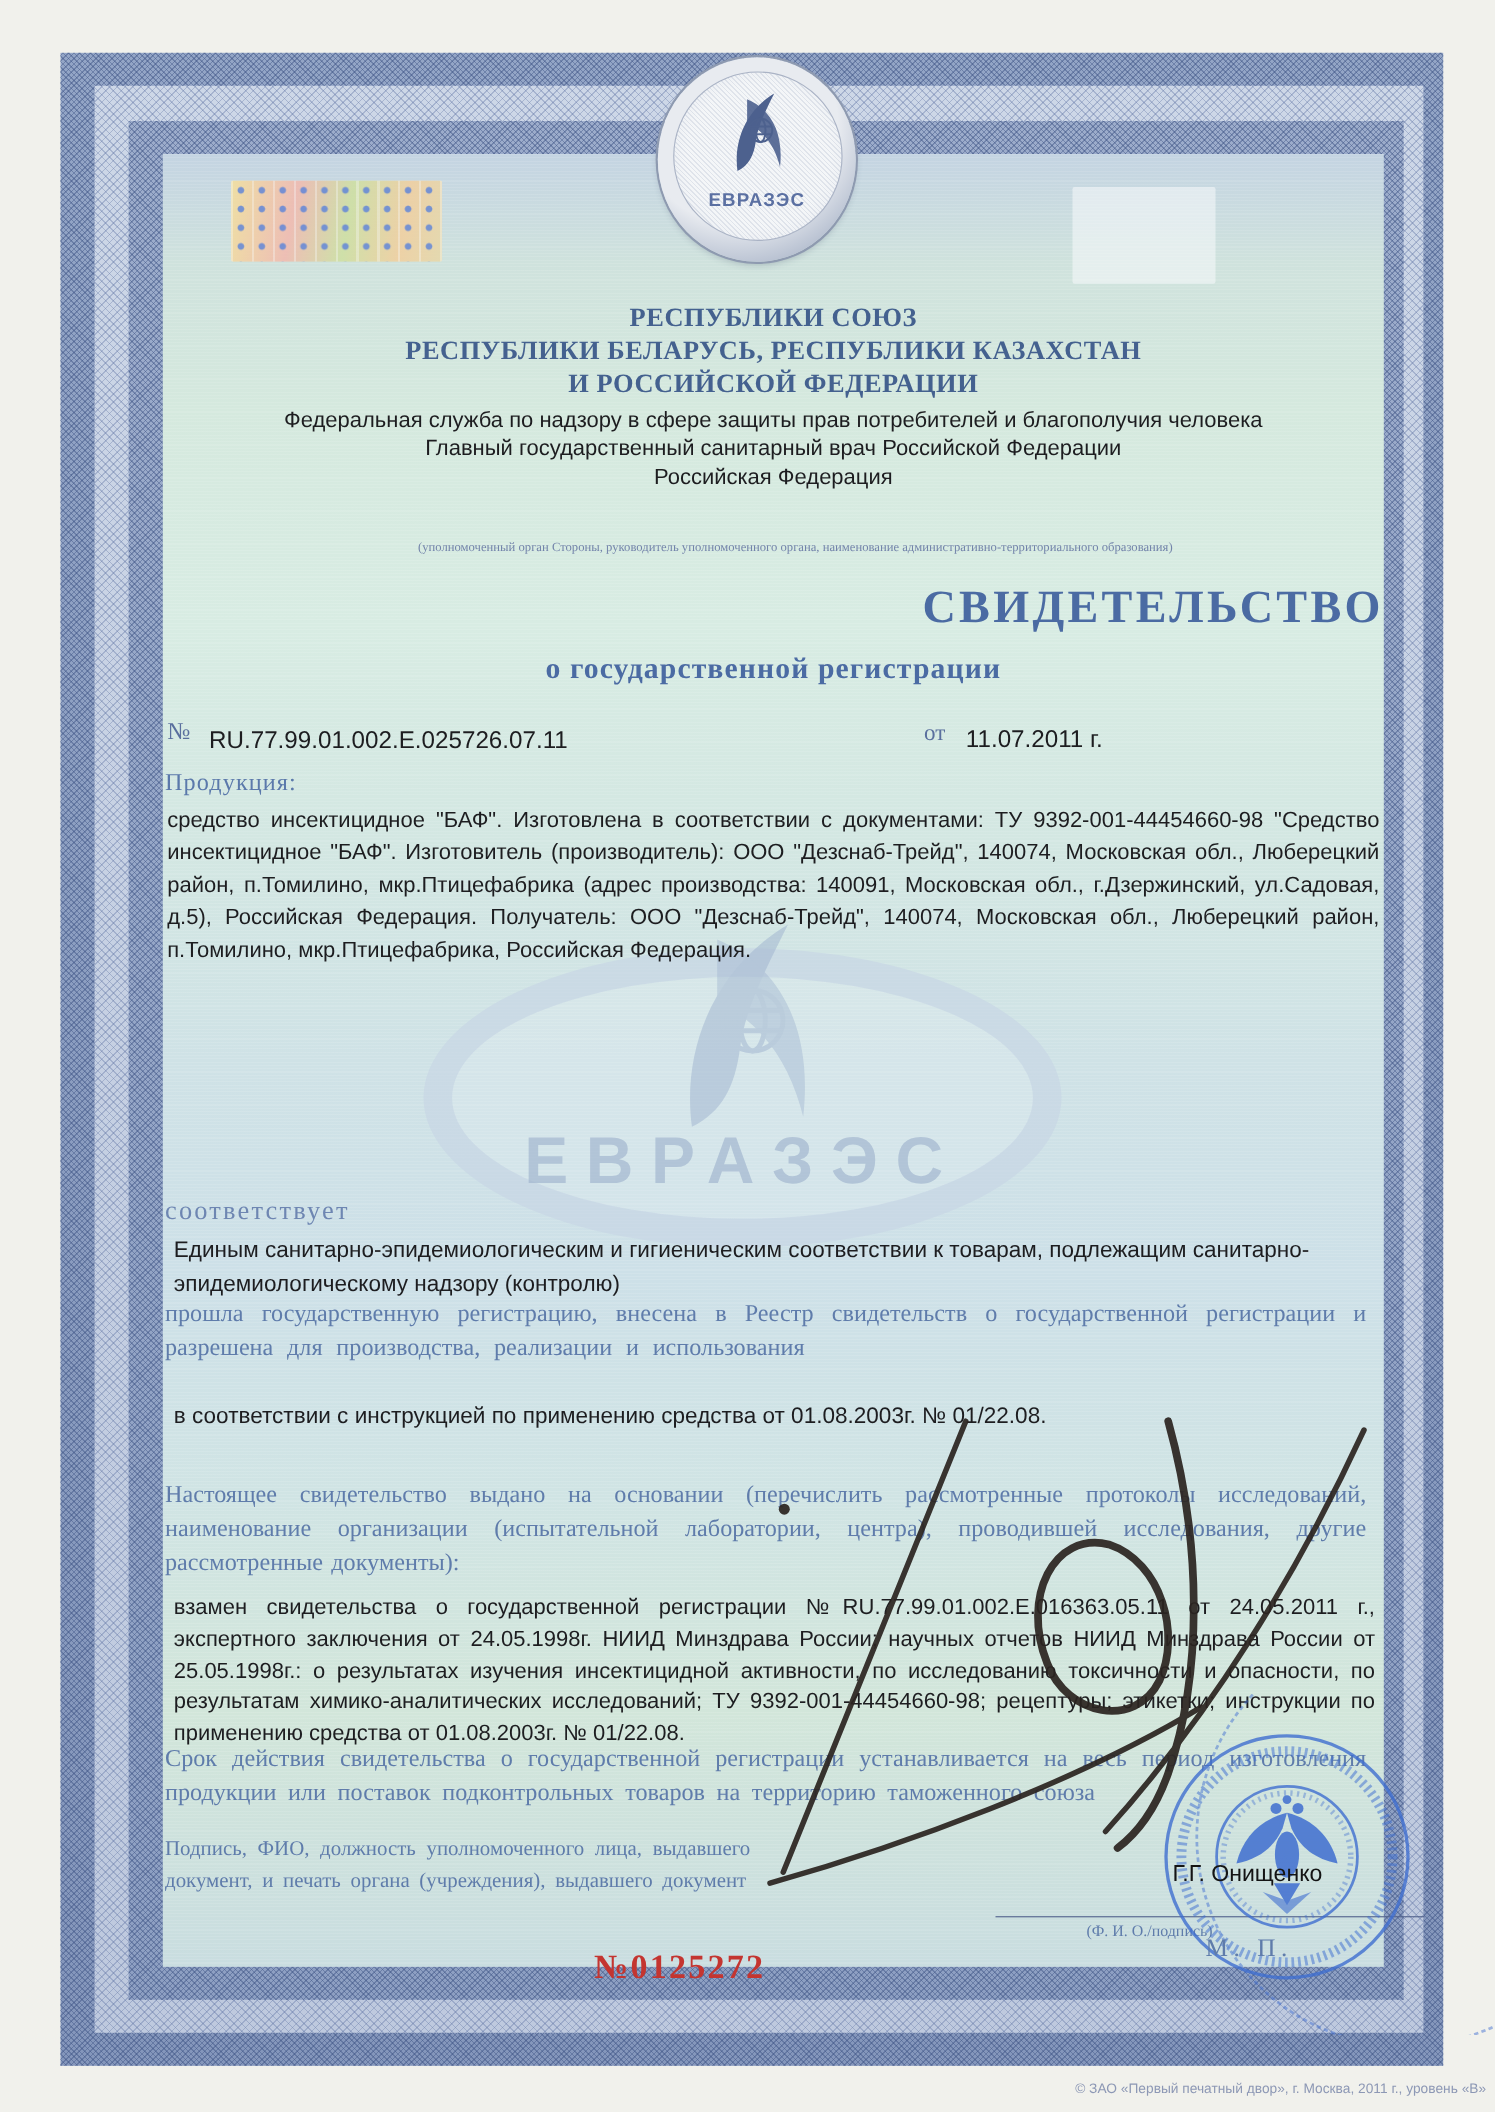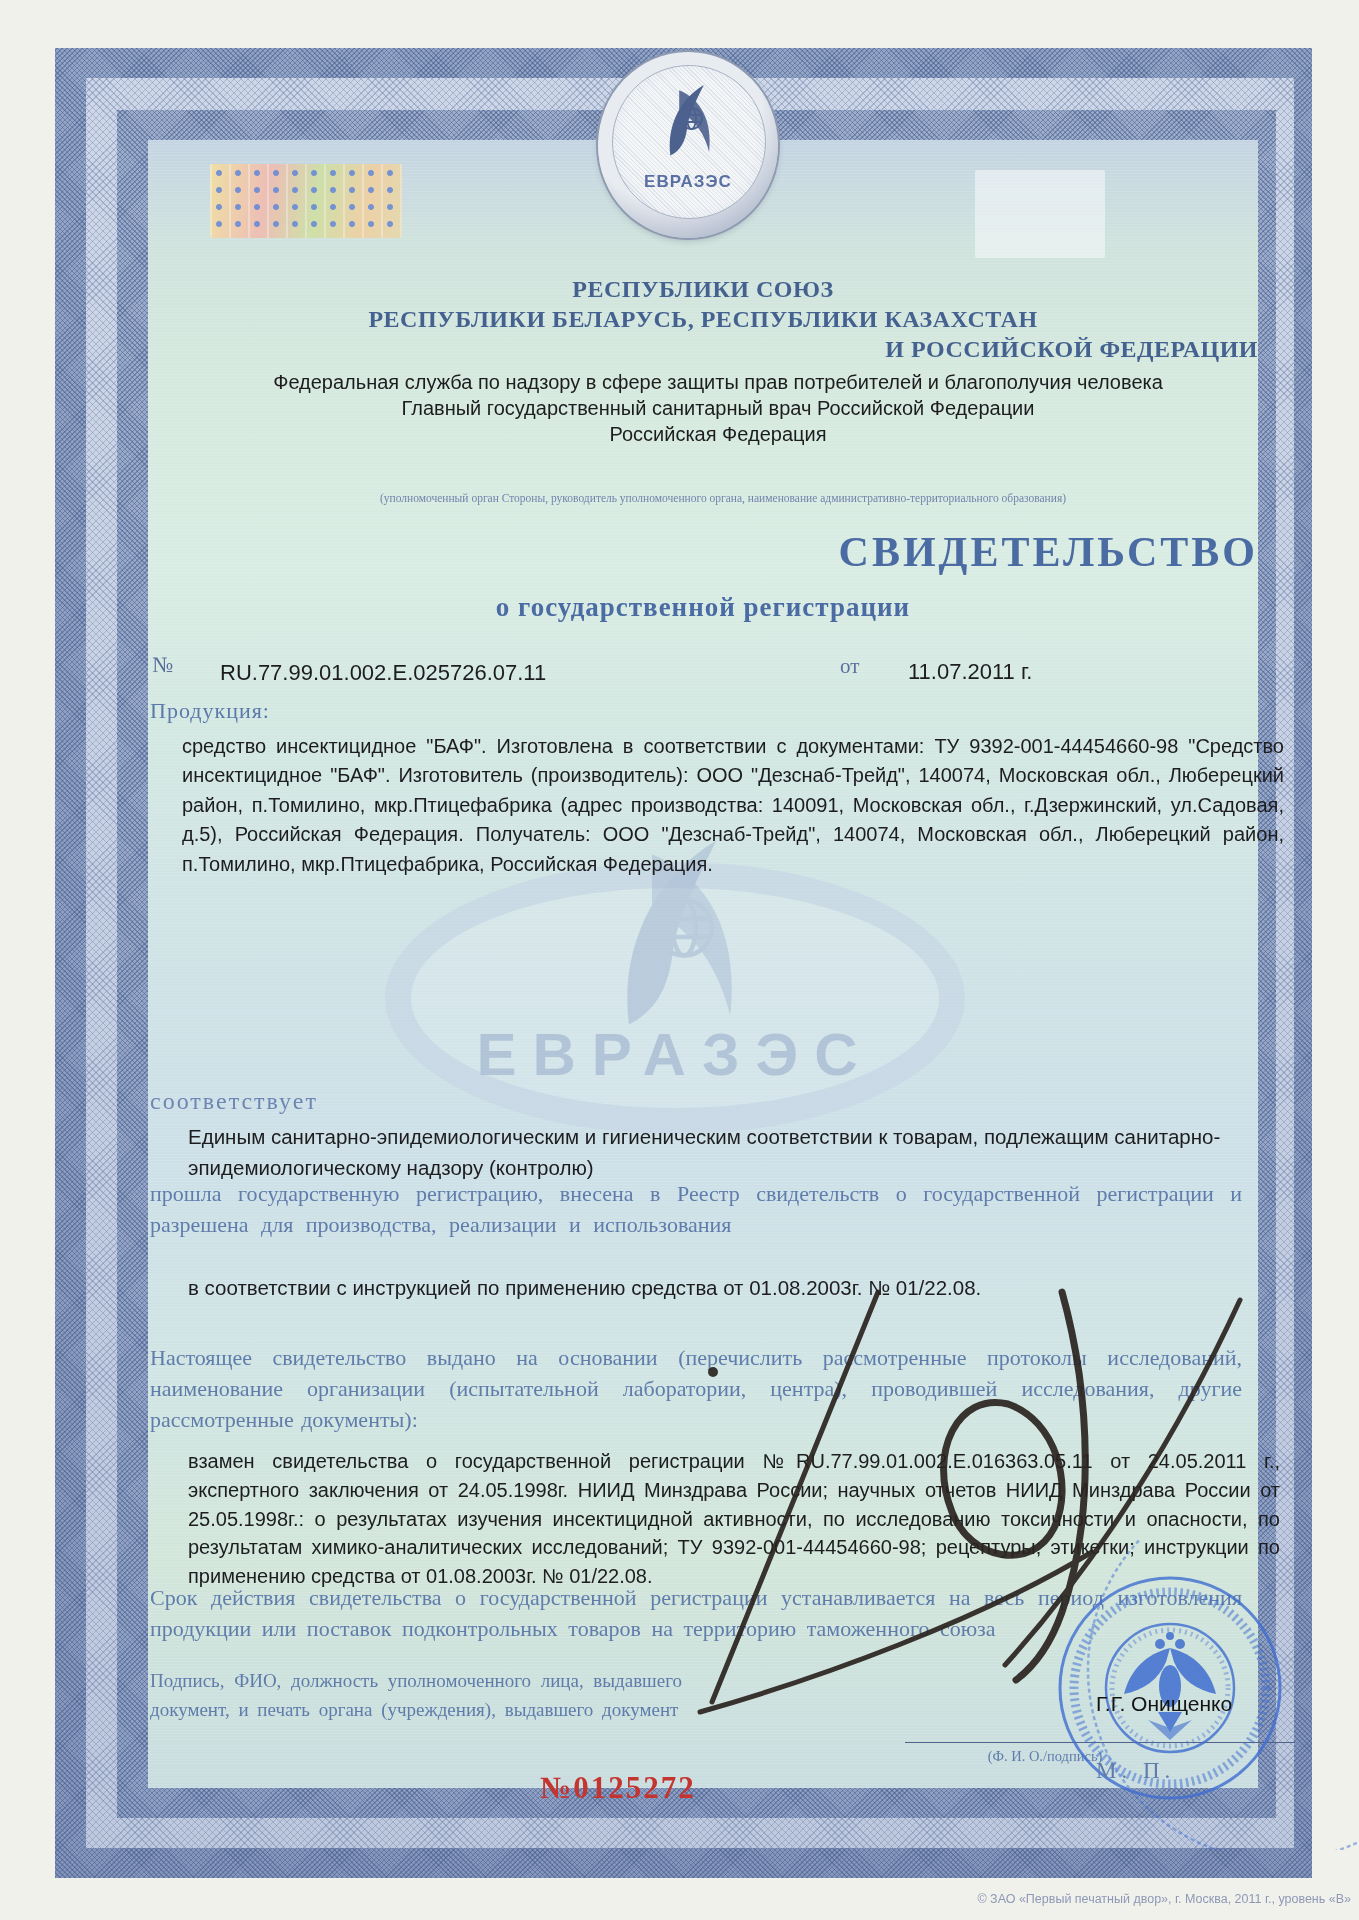--- a/index.html
+++ b/index.html
@@ -61,27 +61,27 @@
       radial-gradient(circle 3px at 9px 9px, rgba(80,120,215,.85) 2.5px, transparent 3.5px),
       repeating-linear-gradient(90deg, rgba(255,255,255,.35) 0 2px, transparent 2px 19px),
       linear-gradient(100deg,#f5e09a,#f3b9ae 30%,#cfe0a0 55%,#f3cf9d 80%,#e8d8a8 100%);
     background-size:19px 17px,auto,auto;border-radius:2px;opacity:.85;}
   .grey-square{position:absolute;left:975px;top:170px;width:130px;height:88px;z-index:4;
     background:rgba(248,250,252,.55);border-radius:2px;}
 
   
   .serif{font-family:"Liberation Serif",serif;}
   .blue-serif{font-family:"Liberation Serif",serif;color:#5f7cab;}
-  .black-sans{font-family:"Liberation Sans",sans-serif;color:#1d1d20;padding-left:30px;}
+  .black-sans{font-family:"Liberation Sans",sans-serif;color:#1d1d20;}
   .abs{position:absolute;z-index:3;}
   .center{left:148px;right:101px;text-align:center;}
 
   .h-line1{top:276px;font-size:24px;font-weight:bold;color:#44618f;letter-spacing:.5px;}
   .h-line2{top:306px;font-size:24px;font-weight:bold;color:#44618f;letter-spacing:.5px;}
-  .h-line3{top:336px;font-size:24px;font-weight:bold;color:#44618f;letter-spacing:.5px;text-align:right;}
+  .h-line3{top:336px;font-size:24px;font-weight:bold;color:#44618f;letter-spacing:.5px;}
   .h-sub1{top:371px;font-size:20px;}
   .h-sub2{top:397px;font-size:20px;}
   .h-sub3{top:423px;font-size:20px;}
   .h-caption{top:492px;font-size:11.5px;color:#7384aa;padding-left:40px;}
 
   .t-main{top:528px;font-size:42px;font-weight:bold;color:#4b6ba3;letter-spacing:3px;text-align:right;}
   .t-sub{top:592px;font-size:27px;font-weight:bold;color:#4b6ba3;letter-spacing:1px;}
 
   .num-label{left:152px;top:652px;font-size:22px;color:#5a6f9e;}
   .num-value{left:190px;top:660px;font-size:22px;}

